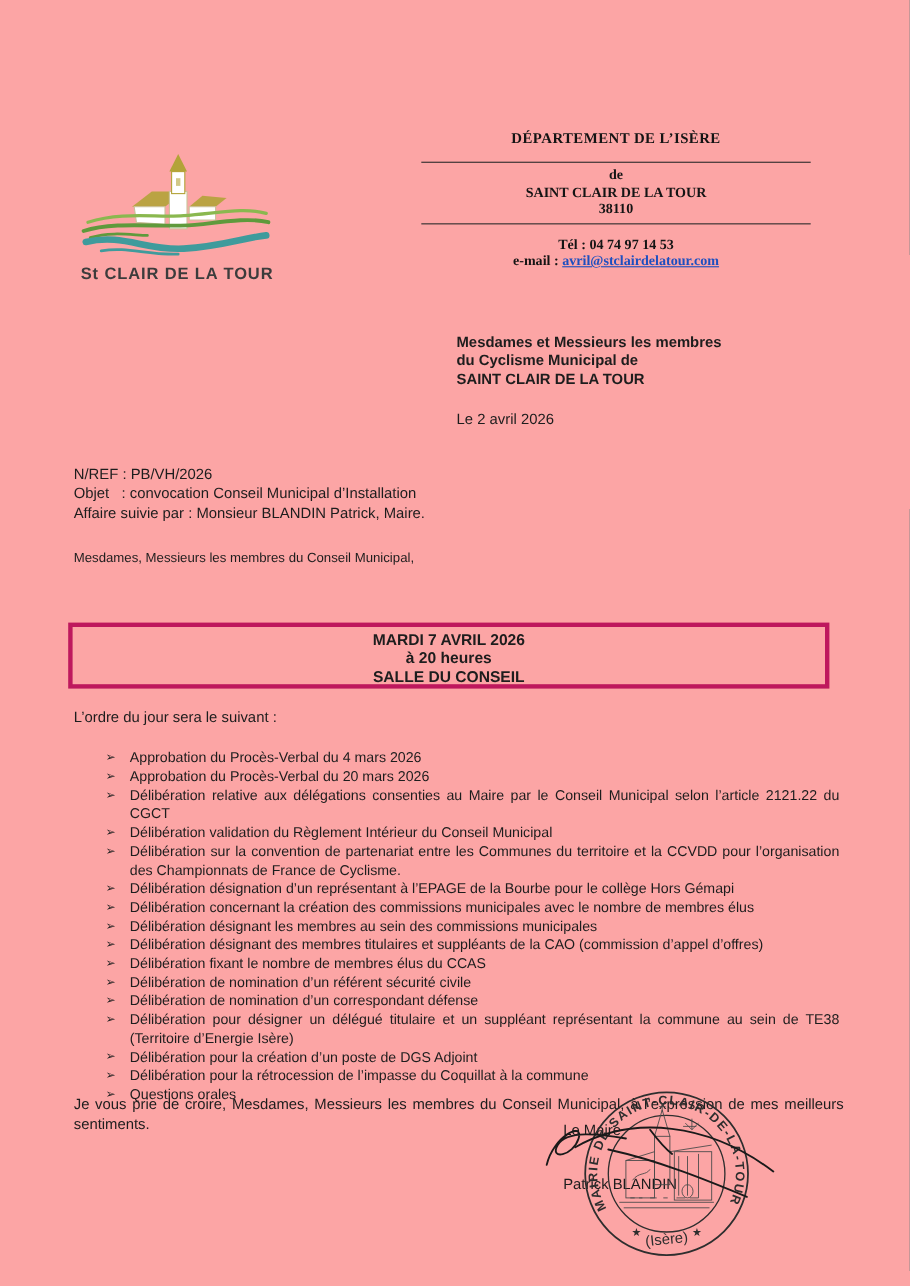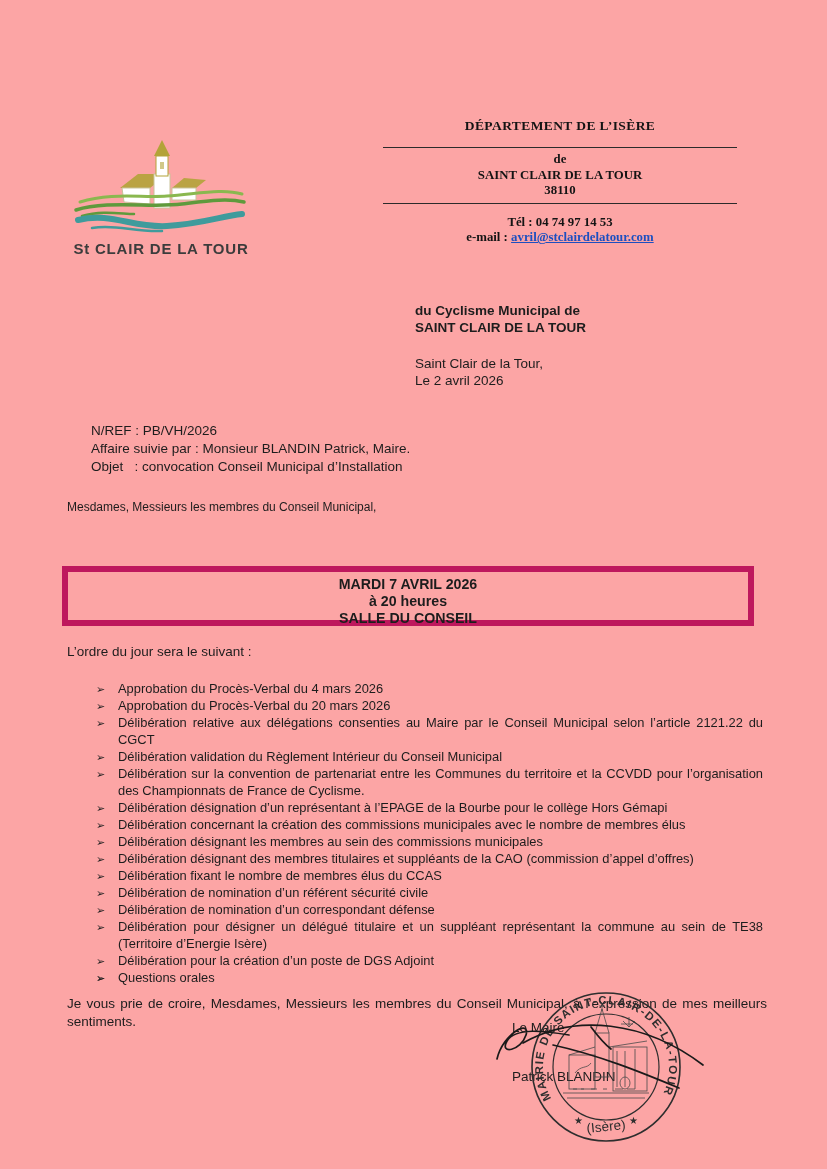--- a/index.html
+++ b/index.html
@@ -2,21 +2,21 @@
 <html><head>
 <meta charset="utf-8">
 <style>
   html,body { margin:0; padding:0; background:#888; }
   .page {
     position:relative; width:827px; height:1169px; margin:0 auto;
     background:#fca5a5; overflow:hidden;
     font-family:"Liberation Sans", sans-serif; color:#1d1d1d;
   }
   .abs { position:absolute; }
-  .pre { white-space:pre-wrap;margin-left:24px; }
+  .pre { white-space:pre-wrap; }
 
   
   .hdr {
     left:383px; top:118px; width:354px; text-align:center;
     font-family:"Liberation Serif", serif; font-weight:bold; color:#141414;
   }
   .hdr-dept { font-size:13.5px; letter-spacing:.4px; }
   .rule { border:0; border-top:1.6px solid #2b2b2b; margin:0; }
   .rule1 { margin-top:13px; }
   .hdr-mairie { font-size:12.8px; line-height:15.6px; padding-top:4px; }
@@ -38,21 +38,21 @@
 
   
   .refblock { left:67px; top:422px; font-size:13.5px; line-height:18px; }
 
   .salutation { left:67px; top:500px; font-size:12px; }
   .intro      { left:67px; top:533px; font-size:13.5px; }
 
   
   .meetbox {
     left:62px; top:566px; width:692px; height:60px; box-sizing:border-box;
-    border:6px solid #be185d; text-align:center;
+    border:4px solid #be185d; text-align:center;
     font-weight:bold; font-size:14.2px; line-height:16.8px; padding-top:4px;
   }
 
   .agenda-intro { left:67px; top:644px; font-size:13.5px; }
 
   
   .agenda { left:95px; top:680px; width:668px; }
   .agenda ul { list-style:none; margin:0; padding:0; }
   .agenda li {
     position:relative; padding-left:23px; font-size:12.9px;
@@ -105,32 +105,32 @@
       <path d="M4,74 C 35,64 80,72 110,68 C 135,65 155,62 172,66" fill="none" stroke="#5f9a3c" stroke-width="3.5" stroke-linecap="round"></path>
       <path d="M10,80 C 30,74 50,78 62,78" fill="none" stroke="#5f9a3c" stroke-width="2.5" stroke-linecap="round"></path>
 
       <path d="M6,84 C 40,76 60,92 95,90 C 130,88 150,80 170,78" fill="none" stroke="#3f9b9c" stroke-width="6" stroke-linecap="round"></path>
       <path d="M20,92 C 45,88 60,96 90,95" fill="none" stroke="#3f9b9c" stroke-width="2.5" stroke-linecap="round"></path>
     </svg>
     <div class="logo-caption">St CLAIR DE LA TOUR</div>
   </div>
 
   <div class="abs recipient">
+    <div class="bold3">Mesdames et Messieurs les membres</div>
     <div class="bold3">du Cyclisme Municipal de</div>
     <div class="bold3">SAINT CLAIR DE LA TOUR</div>
     <div class="placedate">
-      <div>Saint Clair de la Tour,</div>
       <div>Le 2 avril 2026</div>
     </div>
   </div>
 
   <div class="abs refblock">
     <div class="pre">N/REF : PB/VH/2026</div>
+    <div class="pre">Objet   : convocation Conseil Municipal d’Installation</div>
     <div class="pre">Affaire suivie par : Monsieur BLANDIN Patrick, Maire.</div>
-    <div class="pre">Objet   : convocation Conseil Municipal d’Installation</div>
   </div>
 
   <div class="abs salutation">Mesdames, Messieurs les membres du Conseil Municipal,</div>
 
   <div class="abs meetbox">
     <div>MARDI 7 AVRIL 2026</div>
     <div>à 20 heures</div>
     <div>SALLE DU CONSEIL</div>
   </div>
 
@@ -145,21 +145,21 @@
       <li><span class="blt">➢</span><span>Délibération sur la convention de partenariat entre les Communes du territoire et la CCVDD pour l’organisation des Championnats de France de Cyclisme.</span></li>
       <li><span class="blt">➢</span><span>Délibération désignation d’un représentant à l’EPAGE de la Bourbe pour le collège Hors Gémapi</span></li>
       <li><span class="blt">➢</span><span>Délibération concernant la création des commissions municipales avec le nombre de membres élus</span></li>
       <li><span class="blt">➢</span><span>Délibération désignant les membres au sein des commissions municipales</span></li>
       <li><span class="blt">➢</span><span>Délibération désignant des membres titulaires et suppléants de la CAO (commission d’appel d’offres)</span></li>
       <li><span class="blt">➢</span><span>Délibération fixant le nombre de membres élus du CCAS</span></li>
       <li><span class="blt">➢</span><span>Délibération de nomination d’un référent sécurité civile</span></li>
       <li><span class="blt">➢</span><span>Délibération de nomination d’un correspondant défense</span></li>
       <li><span class="blt">➢</span><span>Délibération pour désigner un délégué titulaire et un suppléant représentant la commune au sein de TE38 (Territoire d’Energie Isère)</span></li>
       <li><span class="blt">➢</span><span>Délibération pour la création d’un poste de DGS Adjoint</span></li>
-      <li><span class="blt">➢</span></li>
+      <li><span class="blt">➢</span><span>Délibération pour la rétrocession de l’impasse du Coquillat à la commune</span></li>
       <li><span class="blt">➢</span><span>Questions orales</span></li>
     </ul>
   </div>
 
   <div class="abs closing">Je vous prie de croire, Mesdames, Messieurs les membres du Conseil Municipal, à l’expression de mes meilleurs sentiments.</div>
 
   <div class="abs sig-title">Le Maire</div>
   <div class="abs sig-name">Patrick BLANDIN</div>
 
   <svg class="abs stamp-svg" width="220" height="182" viewBox="0 0 220 182">

